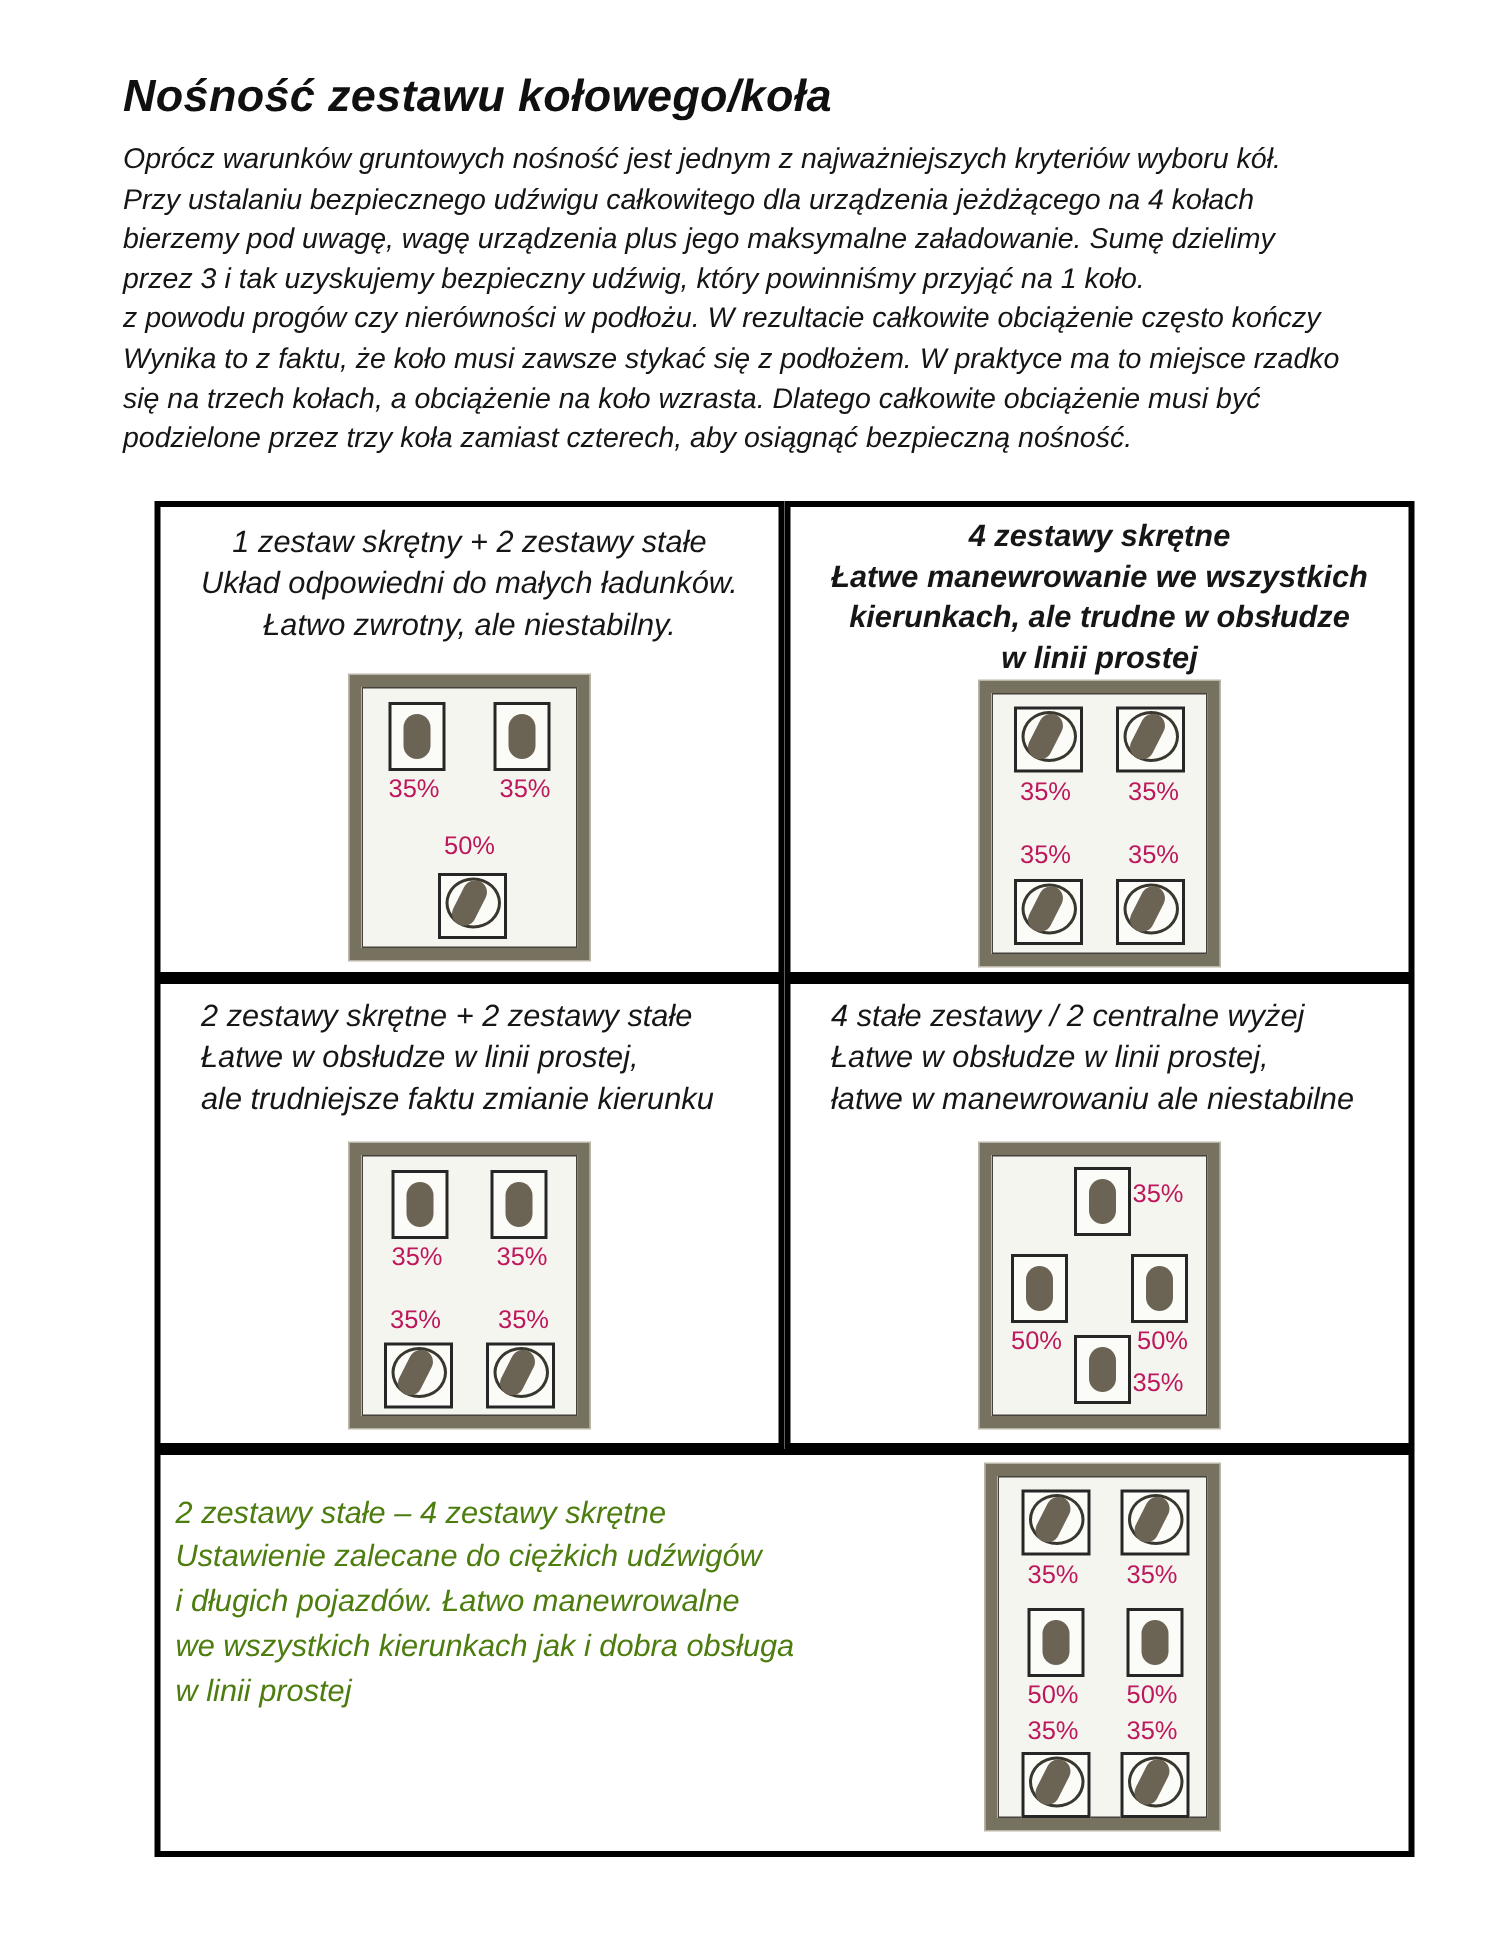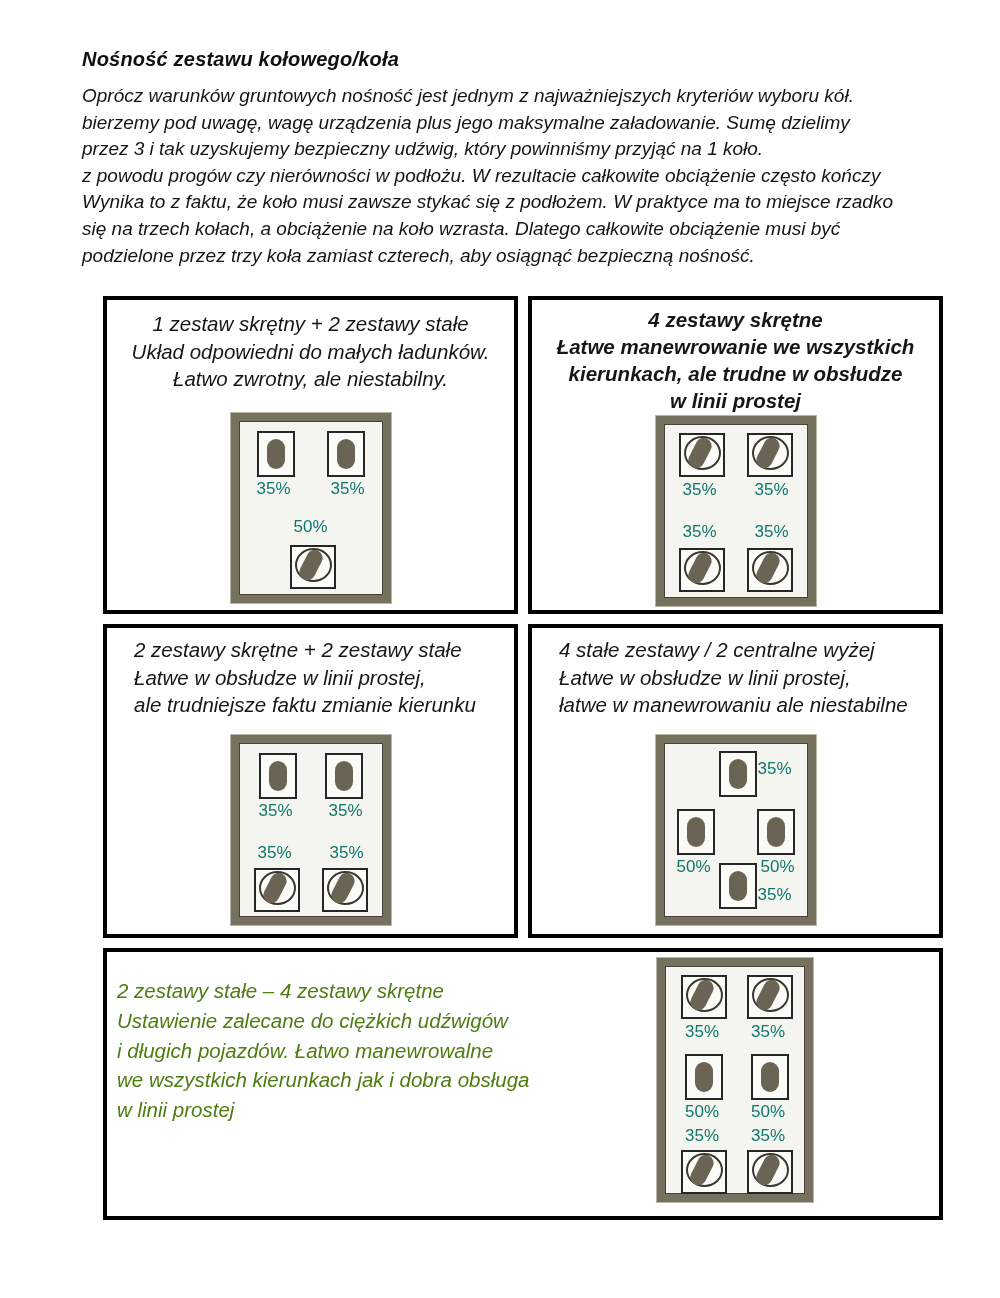--- a/index.html
+++ b/index.html
@@ -1,29 +1,29 @@
 <!DOCTYPE html>
 <html><head>
 <meta charset="utf-8">
 <style>
   html,body{margin:0;padding:0;background:#e8e8e8;}
   .page{
     width:1000px;height:1298px;background:#ffffff;position:relative;
     font-family:"Liberation Sans",sans-serif;color:#141414;overflow:hidden;margin:0 auto;
   }
   .title{
-    margin:0 0 0 82px;padding-top:48px;font-size:20px;font-style:italic;
+    margin:0 0 0 82px;padding-top:48px;font-size:30px;font-style:italic;
     font-weight:600;color:#101010;letter-spacing:.2px;
   }
   .intro{margin:12px 40px 0 82px;font-size:19px;font-style:italic;color:#151515;}
   .iline{line-height:26.6px;white-space:nowrap;}
 
   .grid{
     margin:27px 0 0 81px;width:840px;display:grid;
-    grid-template-columns:1fr 1fr;grid-template-rows:318px 314px 272px;gap:10px;padding-left:22px;
+    grid-template-columns:1fr 1fr;grid-template-rows:318px 314px 272px;gap:0;padding-left:22px;
   }
   .cell{border:4px solid #000;background:#fff;position:relative;box-sizing:border-box;}
   .cell-full{grid-column:1/3;display:flex;}
 
   .caption{font-style:italic;font-size:20.5px;line-height:1.34;color:#161616;padding-top:10px;}
   .caption div{white-space:nowrap;}
   .cell-center .caption{text-align:center;padding-left:4px;padding-right:4px;}
   .cell-left .caption{text-align:left;padding-left:27px;padding-right:4px;padding-top:8px;}
   .c2 .caption{padding-top:6px;line-height:1.32;font-weight:bold;}
   .caption5{flex:1;font-style:italic;font-size:20.5px;line-height:1.45;color:#4d7c0f;padding:24px 0 0 10px;}
@@ -42,21 +42,21 @@
   .wf{position:absolute;width:34px;height:42px;border:2px solid #262626;background:#fbfbf7;
       display:flex;align-items:center;justify-content:center;}
   .wf .pill{width:18px;height:30px;border-radius:9px;background:#6b6354;}
   
   .ws{position:absolute;width:42px;height:40px;border:2px solid #262626;background:#fbfbf7;}
   .ws .ring{position:absolute;left:3px;top:1px;width:33px;height:30px;border:2px solid #3a372f;border-radius:50%;}
   .ws .pill{position:absolute;left:11px;top:2px;width:16px;height:32px;border-radius:8px;
             background:#6b6354;transform:rotate(27deg);}
   
   .lbl{position:absolute;width:60px;text-align:center;font-size:17px;font-style:normal;
-       color:#0f766e;font-family:"Liberation Sans",sans-serif;}
+       color:#be185d;font-family:"Liberation Sans",sans-serif;}
 
   
   .d1 .i1{left:18px;top:10px}.d1 .i2{right:18px;top:10px}
   .d1 .l1{left:5px;top:58px}.d1 .l2{right:5px;top:58px}
   .d1 .l3{left:50%;margin-left:-30px;top:96px}
   .d1 .i3{left:51px;top:124px}
   
   .d2 .i1{left:15px;top:9px}.d2 .i2{right:15px;top:9px}
   .d2 .l1{left:6px;top:56px}.d2 .l2{right:6px;top:56px}
   .d2 .l3{left:6px;top:98px}.d2 .l4{right:6px;top:98px}
@@ -83,20 +83,21 @@
 </style>
 </head>
 <body>
 
 <div class="page">
 
   <h1 class="title">Nośność zestawu kołowego/koła</h1>
 
   <div class="intro">
     <div class="iline">Oprócz warunków gruntowych nośność jest jednym z najważniejszych kryteriów wyboru kół.</div>
+    <div class="iline">Przy ustalaniu bezpiecznego udźwigu całkowitego dla urządzenia jeżdżącego na 4 kołach</div>
     <div class="iline">bierzemy pod uwagę, wagę urządzenia plus jego maksymalne załadowanie. Sumę dzielimy</div>
     <div class="iline">przez 3 i tak uzyskujemy bezpieczny udźwig, który powinniśmy przyjąć na 1 koło.</div>
     <div class="iline">z powodu progów czy nierówności w podłożu. W rezultacie całkowite obciążenie często kończy</div>
     <div class="iline">Wynika to z faktu, że koło musi zawsze stykać się z podłożem. W praktyce ma to miejsce rzadko</div>
     <div class="iline">się na trzech kołach, a obciążenie na koło wzrasta. Dlatego całkowite obciążenie musi być</div>
     <div class="iline">podzielone przez trzy koła zamiast czterech, aby osiągnąć bezpieczną nośność.</div>
   </div>
 
   <div class="grid">
 

